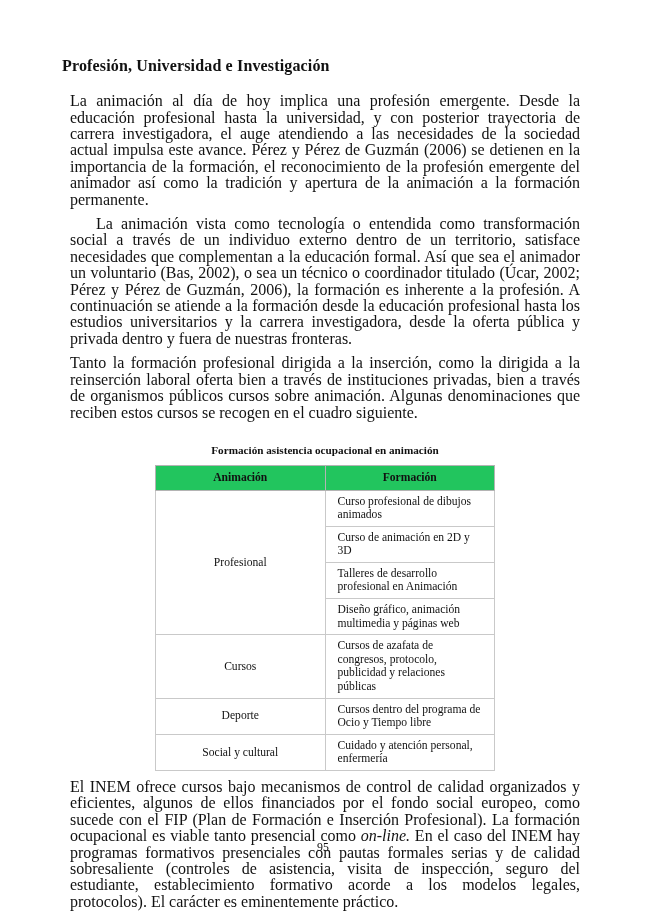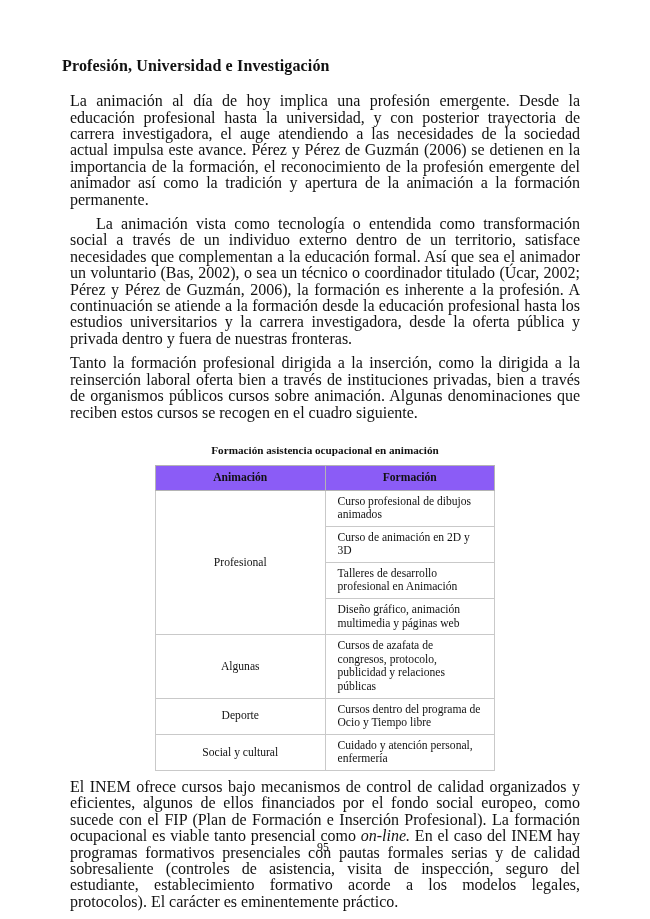--- a/index.html
+++ b/index.html
@@ -67,21 +67,21 @@
   table.fp-table th,
   table.fp-table td {
     border: 1px solid #c9c9c9;
     font-size: 11.6px;
     line-height: 13.6px;
     padding: 4px 12px;
     vertical-align: middle;
     font-weight: normal;
   }
   table.fp-table thead th {
-    background: #8b5cf6;
+    background: #22c55e;
     font-weight: bold;
     text-align: center;
     padding: 5px 4px;
     border-color: #b4b4b4;
     font-size: 11.6px;
   }
   table.fp-table td.cat {
     text-align: center;
     width: 81px;
   }
@@ -133,21 +133,21 @@
       <tr>
         <td class="course">Curso de animación en 2D y 3D</td>
       </tr>
       <tr>
         <td class="course">Talleres de desarrollo profesional en Animación</td>
       </tr>
       <tr>
         <td class="course">Diseño gráfico, animación multimedia y páginas web</td>
       </tr>
       <tr>
-        <td class="cat">Algunas</td>
+        <td class="cat">Cursos</td>
         <td class="course">Cursos de azafata de congresos, protocolo, publicidad y relaciones públicas</td>
       </tr>
       <tr>
         <td class="cat">Deporte</td>
         <td class="course">Cursos dentro del programa de Ocio y Tiempo libre</td>
       </tr>
       <tr>
         <td class="cat">Social y cultural</td>
         <td class="course">Cuidado y atención personal, enfermería</td>
       </tr>

